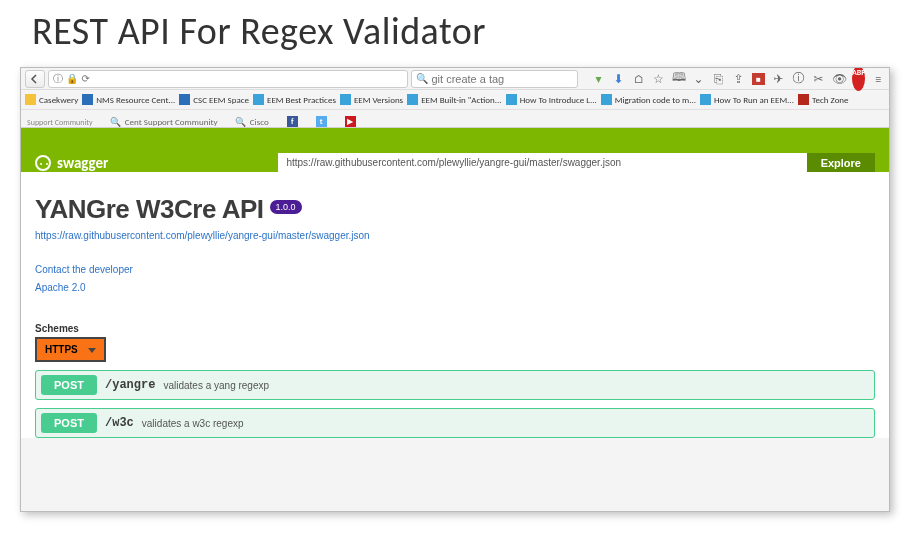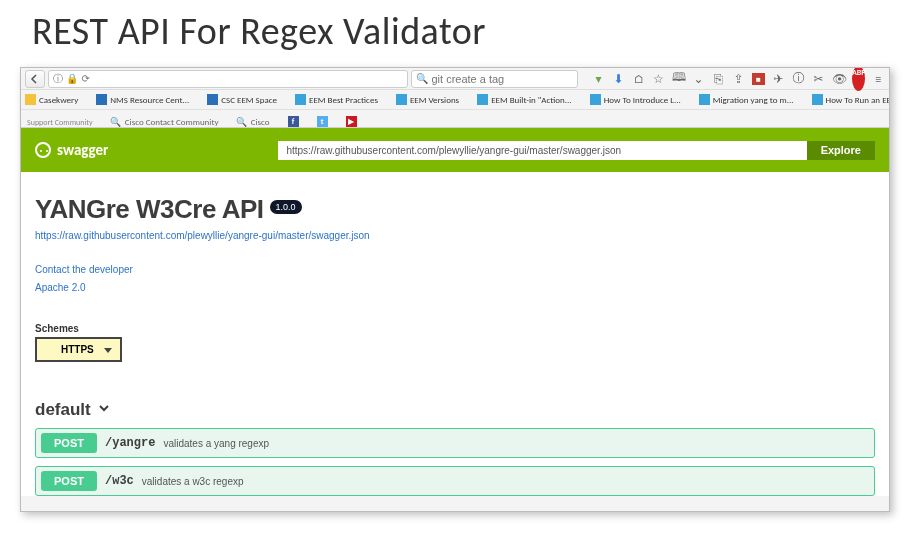--- a/index.html
+++ b/index.html
@@ -21,54 +21,54 @@
   .addr-box .lock { color:#2e9f3e; }
   .addr-box input { border:none; outline:none; flex:1; font-size:10px; color:#555;}
   .reload { color:#777; }
   .search-box { flex: 0 0 160px; height: 18px; background:#fff; border:1px solid #ccc; border-radius:3px; display:flex; align-items:center; padding:0 4px; gap:3px;}
   .search-box input { border:none; outline:none; flex:1; font-size:11px; color:#888;}
   .tb-spacer { flex:1; }
   .tb-icons { display:flex; align-items:center; gap:7px; color:#666; font-size:12px; }
   .tb-icons span { display:inline-block; width:13px; text-align:center; }
   .red-sq { background:#c43c2f; color:#fff; width:12px; height:12px; font-size:8px; line-height:12px;}
   .abp { background:#d32121; color:#fff; border-radius:50%; width:13px; height:25px; font-size:8px; line-height:13px; font-weight:bold;}
-  .bm-row { height:20px; background:#f4f4f4; border-bottom:1px solid #e0e0e0; display:flex; align-items:center; padding:0 4px; gap:18px; font-size:9px; color:#333; overflow:hidden; white-space:nowrap;}
+  .bm-row { height:20px; background:#f4f4f4; border-bottom:1px solid #e0e0e0; display:flex; align-items:center; padding:0 4px; gap:4px; font-size:9px; color:#333; overflow:hidden; white-space:nowrap;}
   .bm-row .bm { display:flex; align-items:center; gap:3px; }
   .bm-ico { width:11px; height:11px; display:inline-block;}
   .ico-yellow { background:#f5c33b; }
   .ico-blue { background:#2b6fb8; }
   .ico-cyan { background:#3aa3d9; }
   .ico-red { background:#b5271b; }
   .bm-row2 { height:18px; background:#f4f4f4; border-bottom:1px solid #d0d0d0; display:flex; align-items:flex-end; padding:0 6px; gap:18px; font-size:9px; color:#666;}
   .bm-row2 .site { display:flex; align-items:center; gap:3px;}
   .mag { color:#888;}
   .fb { background:#3b5998; color:#fff; width:11px; height:11px; font-size:8px; line-height:11px; text-align:center; font-weight:bold;}
   .tw { background:#55acee; color:#fff; width:11px; height:11px; font-size:8px; line-height:11px; text-align:center; font-weight:bold;}
   .yt { background:#cc181e; color:#fff; width:11px; height:11px; font-size:8px; line-height:11px; text-align:center;}
 
-  .swagger-bar { background:#7db701; height:44px; display:flex; align-items:center; padding:0 14px; gap:170px;}
+  .swagger-bar { background:#7db701; height:44px; display:flex; align-items:flex-end; padding:0 14px; gap:170px;}
   .swagger-logo { color:#fff; font-size:15px; font-weight:bold; display:flex; align-items:center; gap:6px;}
   .swagger-logo .ring { width:16px; height:16px; border:2px solid #fff; border-radius:50%; position:relative;}
   .swagger-logo .ring::before, .swagger-logo .ring::after { content:''; position:absolute; background:#fff; width:2px; height:2px; border-radius:50%; top:6px; }
   .swagger-logo .ring::before { left:3px;}
   .swagger-logo .ring::after { left:9px;}
   .url-explore { display:flex; flex:1; max-width:660px;}
   .url-explore input { flex:1; border:none; padding:4px 8px; font-size:10px; color:#555; outline:none;}
   .url-explore button { border:none; background:#5a8b00; color:#fff; padding:0 14px; font-size:11px; font-weight:bold; cursor:pointer;}
 
   .content { background:#fff; padding:22px 14px 0 14px; font-family: -apple-system, Helvetica, Arial, sans-serif;}
   .api-head { display:flex; align-items:baseline; gap:6px;}
   .api-name { font-size:26px; font-weight:700; color:#3d3d3d; letter-spacing:-0.5px;}
-  .api-ver { background:#0f172a; color:#fff; border-radius:10px; font-size:9px; padding:2px 6px; position:relative; top:-8px;}
+  .api-ver { background:#4c1d95; color:#fff; border-radius:10px; font-size:9px; padding:2px 6px; position:relative; top:-8px;}
   .api-base { font-family: "Courier New", monospace; font-size:10px; color:#888; margin-top:2px;}
   .api-link { font-size:10px; color:#2d73c8; text-decoration:none; display:inline-block; margin-top:1px;}
   .spacer { height:16px;}
 
   .schemes-lbl { font-size:10px; font-weight:bold; color:#333; margin-top:28px;}
-  .scheme-sel { margin-top:3px; border:2px solid #444; background:#fef9c3; padding:5px 26px 5px 24px; font-size:10px; font-weight:bold; position:relative; display:inline-block; cursor:pointer;}
+  .scheme-sel { margin-top:3px; border:2px solid #444; background:#f97316; padding:5px 26px 5px 8px; font-size:10px; font-weight:bold; position:relative; display:inline-block; cursor:pointer;}
   .scheme-sel::after { content:''; position:absolute; right:8px; top:9px; border-left:4px solid transparent; border-right:4px solid transparent; border-top:5px solid #444;}
 
   .tag-row { margin-top:38px; font-size:17px; font-weight:700; color:#3d3d3d; display:flex; align-items:center; gap:6px; cursor:pointer;}
   .tag-row .chev { display:inline-block;}
   .tag-row .chev svg { width:14px; height:14px;}
 
   .op { margin-top:8px; border:1px solid #49cc90; background:#e8f6ef; border-radius:3px; display:flex; align-items:center; padding:4px 5px; gap:8px; cursor:pointer;}
   .op .method { background:#49cc90; color:#fff; font-size:11px; font-weight:bold; padding:4px 0; width:56px; text-align:center; border-radius:3px;}
   .op .path { font-family:"Courier New",monospace; font-size:12px; font-weight:bold; color:#3d3d3d;}
   .op .desc { font-size:10px; color:#555;}
@@ -139,37 +139,37 @@
       <span class="bm">
         <span class="bm-ico ico-cyan"></span>
         <span>EEM Built-in "Action...</span>
       </span>
       <span class="bm">
         <span class="bm-ico ico-cyan"></span>
         <span>How To Introduce L...</span>
       </span>
       <span class="bm">
         <span class="bm-ico ico-cyan"></span>
-        <span>Migration yang to m...</span>
+        <span>Migration code to m...</span>
       </span>
       <span class="bm">
         <span class="bm-ico ico-cyan"></span>
         <span>How To Run an EEM...</span>
       </span>
       <span class="bm">
         <span class="bm-ico ico-red"></span>
         <span>Tech Zone</span>
       </span>
     </div>
 
   <div class="bm-row2">
     <span style="font-size:8px;color:#888">Support Community</span>
     <span class="site">
         <span class="mag">🔍</span>
-        <span>Cisco Contact Community</span>
+        <span>Cent Support Community</span>
       </span>
     <span class="site">
         <span class="mag">🔍</span>
         <span>Cisco</span>
       </span>
     <span class="fb">f</span>
     <span class="tw">t</span>
     <span class="yt">▶</span>
   </div>
 
@@ -190,28 +190,20 @@
       <span class="api-ver">1.0.0</span>
     </div>
     <a class="api-link" href="#">https://raw.githubusercontent.com/plewyllie/yangre-gui/master/swagger.json</a>
     <div class="spacer"></div>
     <div><a class="api-link" href="#">Contact the developer</a></div>
     <div><a class="api-link" href="#">Apache 2.0</a></div>
 
     <div class="schemes-lbl">Schemes</div>
     <div class="scheme-sel">HTTPS</div>
 
-    <div class="tag-row">
-      <span>default</span>
-      <span class="chev">
-        <svg viewBox="0 0 14 14">
-            <path d="M3 5 L7 9 L11 5" stroke="#3d3d3d" stroke-width="2" fill="none"></path>
-          </svg>
-      </span>
-    </div>
 
     <div id="ops">
         <div class="op">
           <span class="method">POST</span>
           <span class="path">/yangre</span>
           <span class="desc">validates a yang regexp</span>
         </div>
         <div class="op">
           <span class="method">POST</span>
           <span class="path">/w3c</span>

